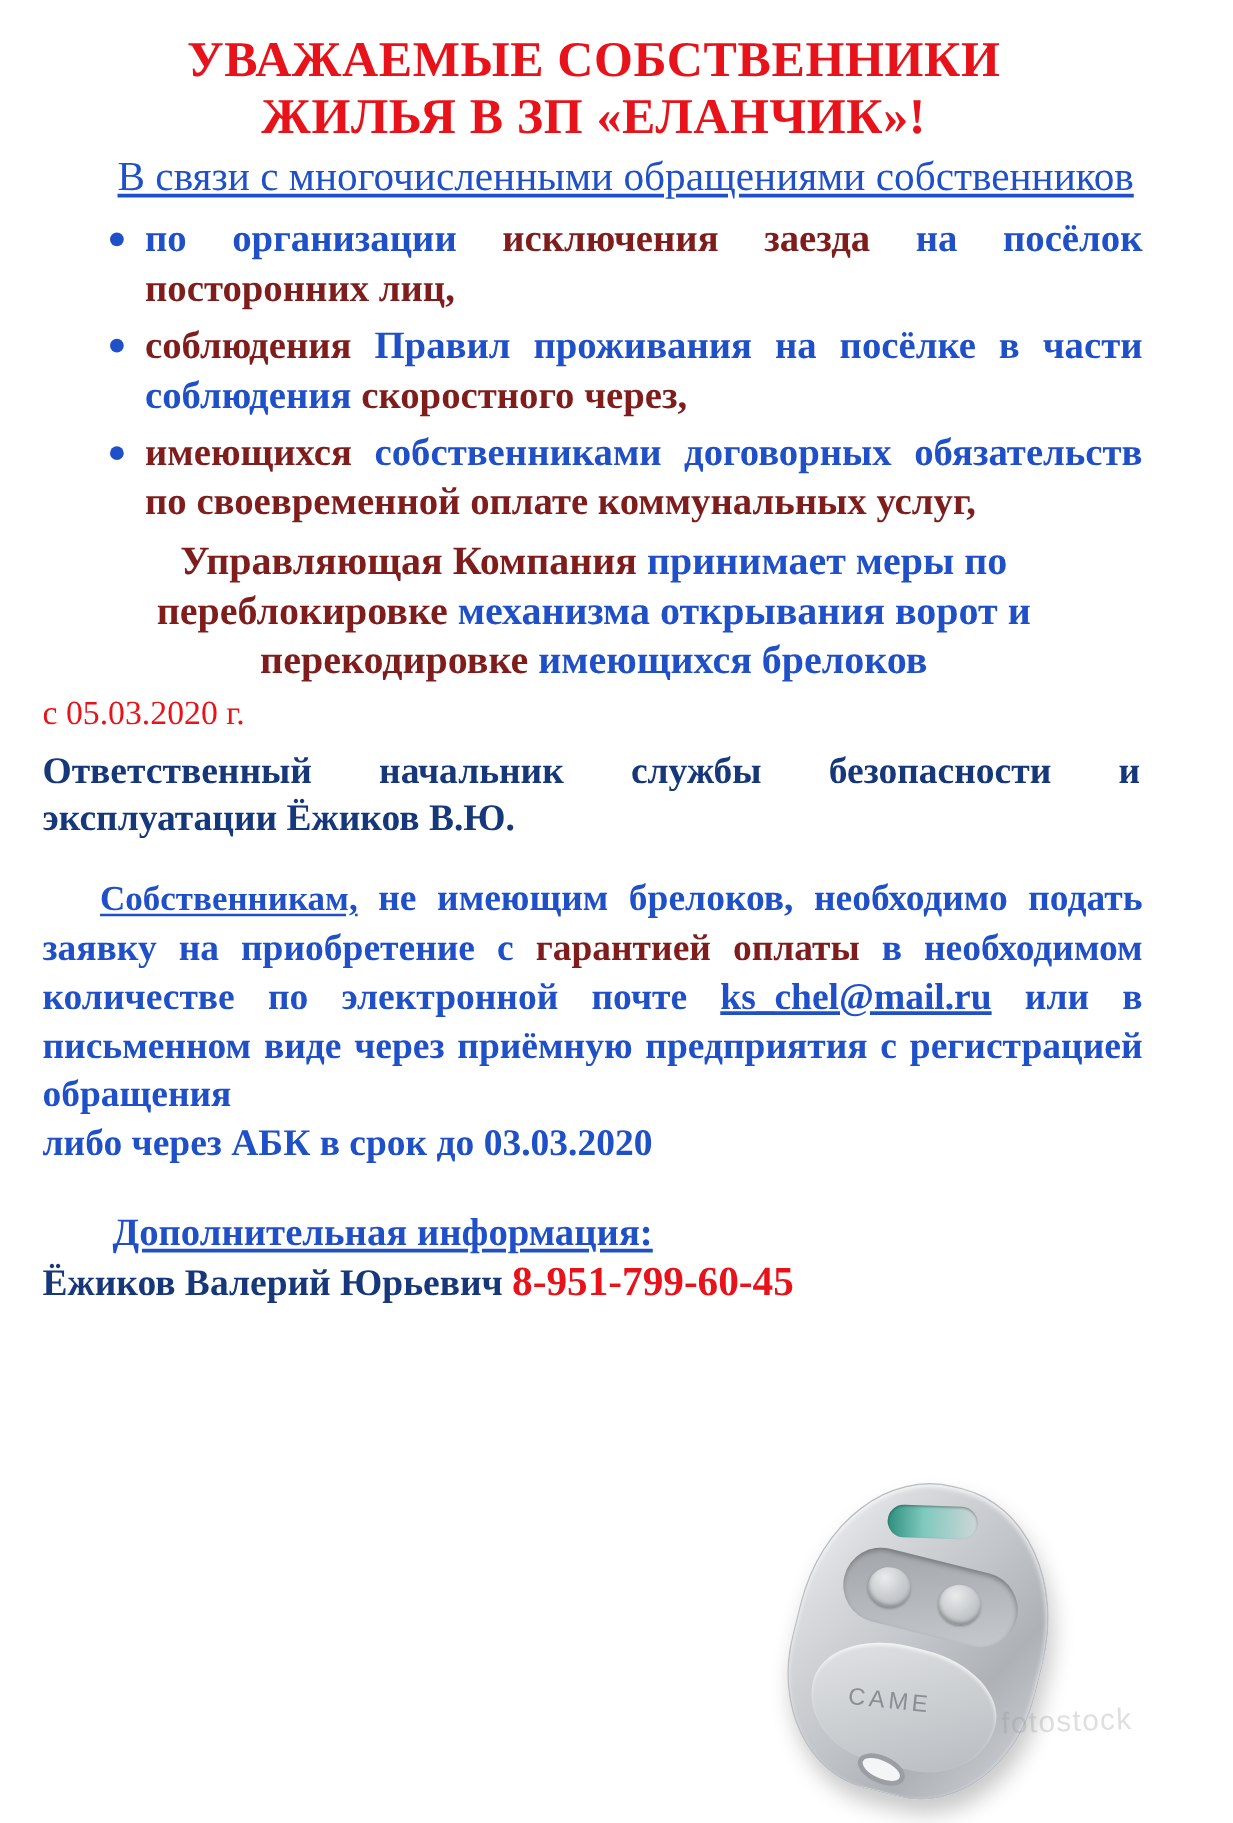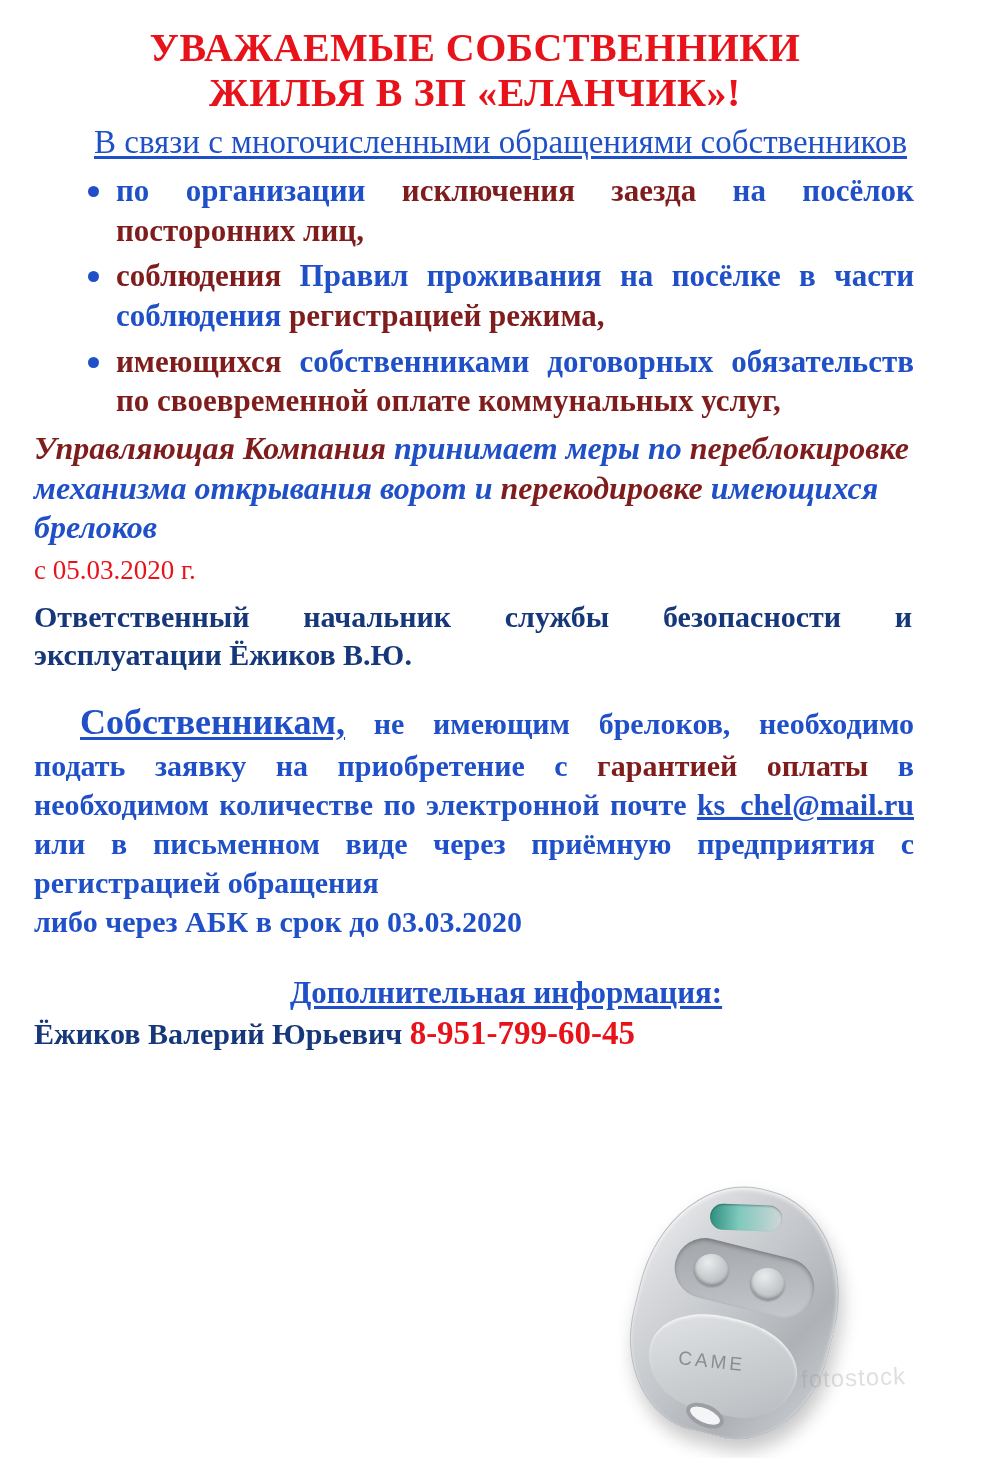--- a/index.html
+++ b/index.html
@@ -78,24 +78,23 @@
     background: #2050c8;
     border-radius: 50%;
   }
 
   
   .middle {
     font-size: 32px;
     font-weight: bold;
     line-height: 1.24;
     color: #2050c8;
-    text-align: left;
+    text-align: center;
     margin: 8px 0 0 0;
     padding: 0 6px 0 6px;
-    font-style: italic;
   }
   .date-line {
     color: #e8131a;
     font-weight: normal;
     font-size: 27px;
     line-height: 1.2;
     margin: 6px 0 12px 6px;
   }
   .responsible {
     color: #16377a;
@@ -118,21 +117,21 @@
     text-align-last: left;
     padding: 0 8px 0 6px;
     margin: 26px 0 0 0;
     text-indent: 46px;
     position: relative;
     z-index: 2;
   }
   .owners .kw {
     text-decoration: underline;
     text-underline-offset: 3px;
-    font-size: 36px;
+    font-size: 28px;
   }
   .owners a.mail {
     color: #2050c8;
     text-decoration: underline;
   }
   .tail {
     font-size: 30px;
     font-weight: bold;
     line-height: 1.3;
     color: #2050c8;
@@ -147,21 +146,20 @@
   .more {
     margin: 34px 0 4px 0;
     padding-left: 62px;
     font-size: 31px;
     font-weight: bold;
     color: #2050c8;
     text-decoration: underline;
     text-underline-offset: 3px;
     position: relative;
     z-index: 2;
-    text-align: center;
   }
   .contact {
     padding-left: 6px;
     font-size: 30px;
     font-weight: bold;
     color: #16377a;
     position: relative;
     z-index: 2;
   }
   .contact .phone {
@@ -275,21 +273,21 @@
     <span class="l2">ЖИЛЬЯ В ЗП «ЕЛАНЧИК»!</span>
   </div>
 
   <p class="lead">В связи с многочисленными обращениями собственников</p>
 
   <ul class="bullets">
     <li>
       <span class="blue">по организации </span><span class="red">исключения заезда </span><span class="blue">на посёлок </span><span class="red">посторонних лиц,</span>
     </li>
     <li>
-      <span class="red">соблюдения </span><span class="blue">Правил проживания на посёлке в части соблюдения </span><span class="red">регистрацией режима,</span>
+      <span class="red">соблюдения </span><span class="blue">Правил проживания на посёлке в части соблюдения </span><span class="red">скоростного через,</span>
     </li>
     <li>
       <span class="red">имеющихся </span><span class="blue">собственниками договорных обязательств </span><span class="red">по своевременной оплате коммунальных услуг,</span>
     </li>
   </ul>
 
   <p class="middle">
     <span class="red">Управляющая Компания </span><span class="blue">принимает меры по </span><span class="red">переблокировке </span><span class="blue">механизма открывания ворот и </span><span class="red">перекодировке </span><span class="blue">имеющихся брелоков</span>
   </p>
 

